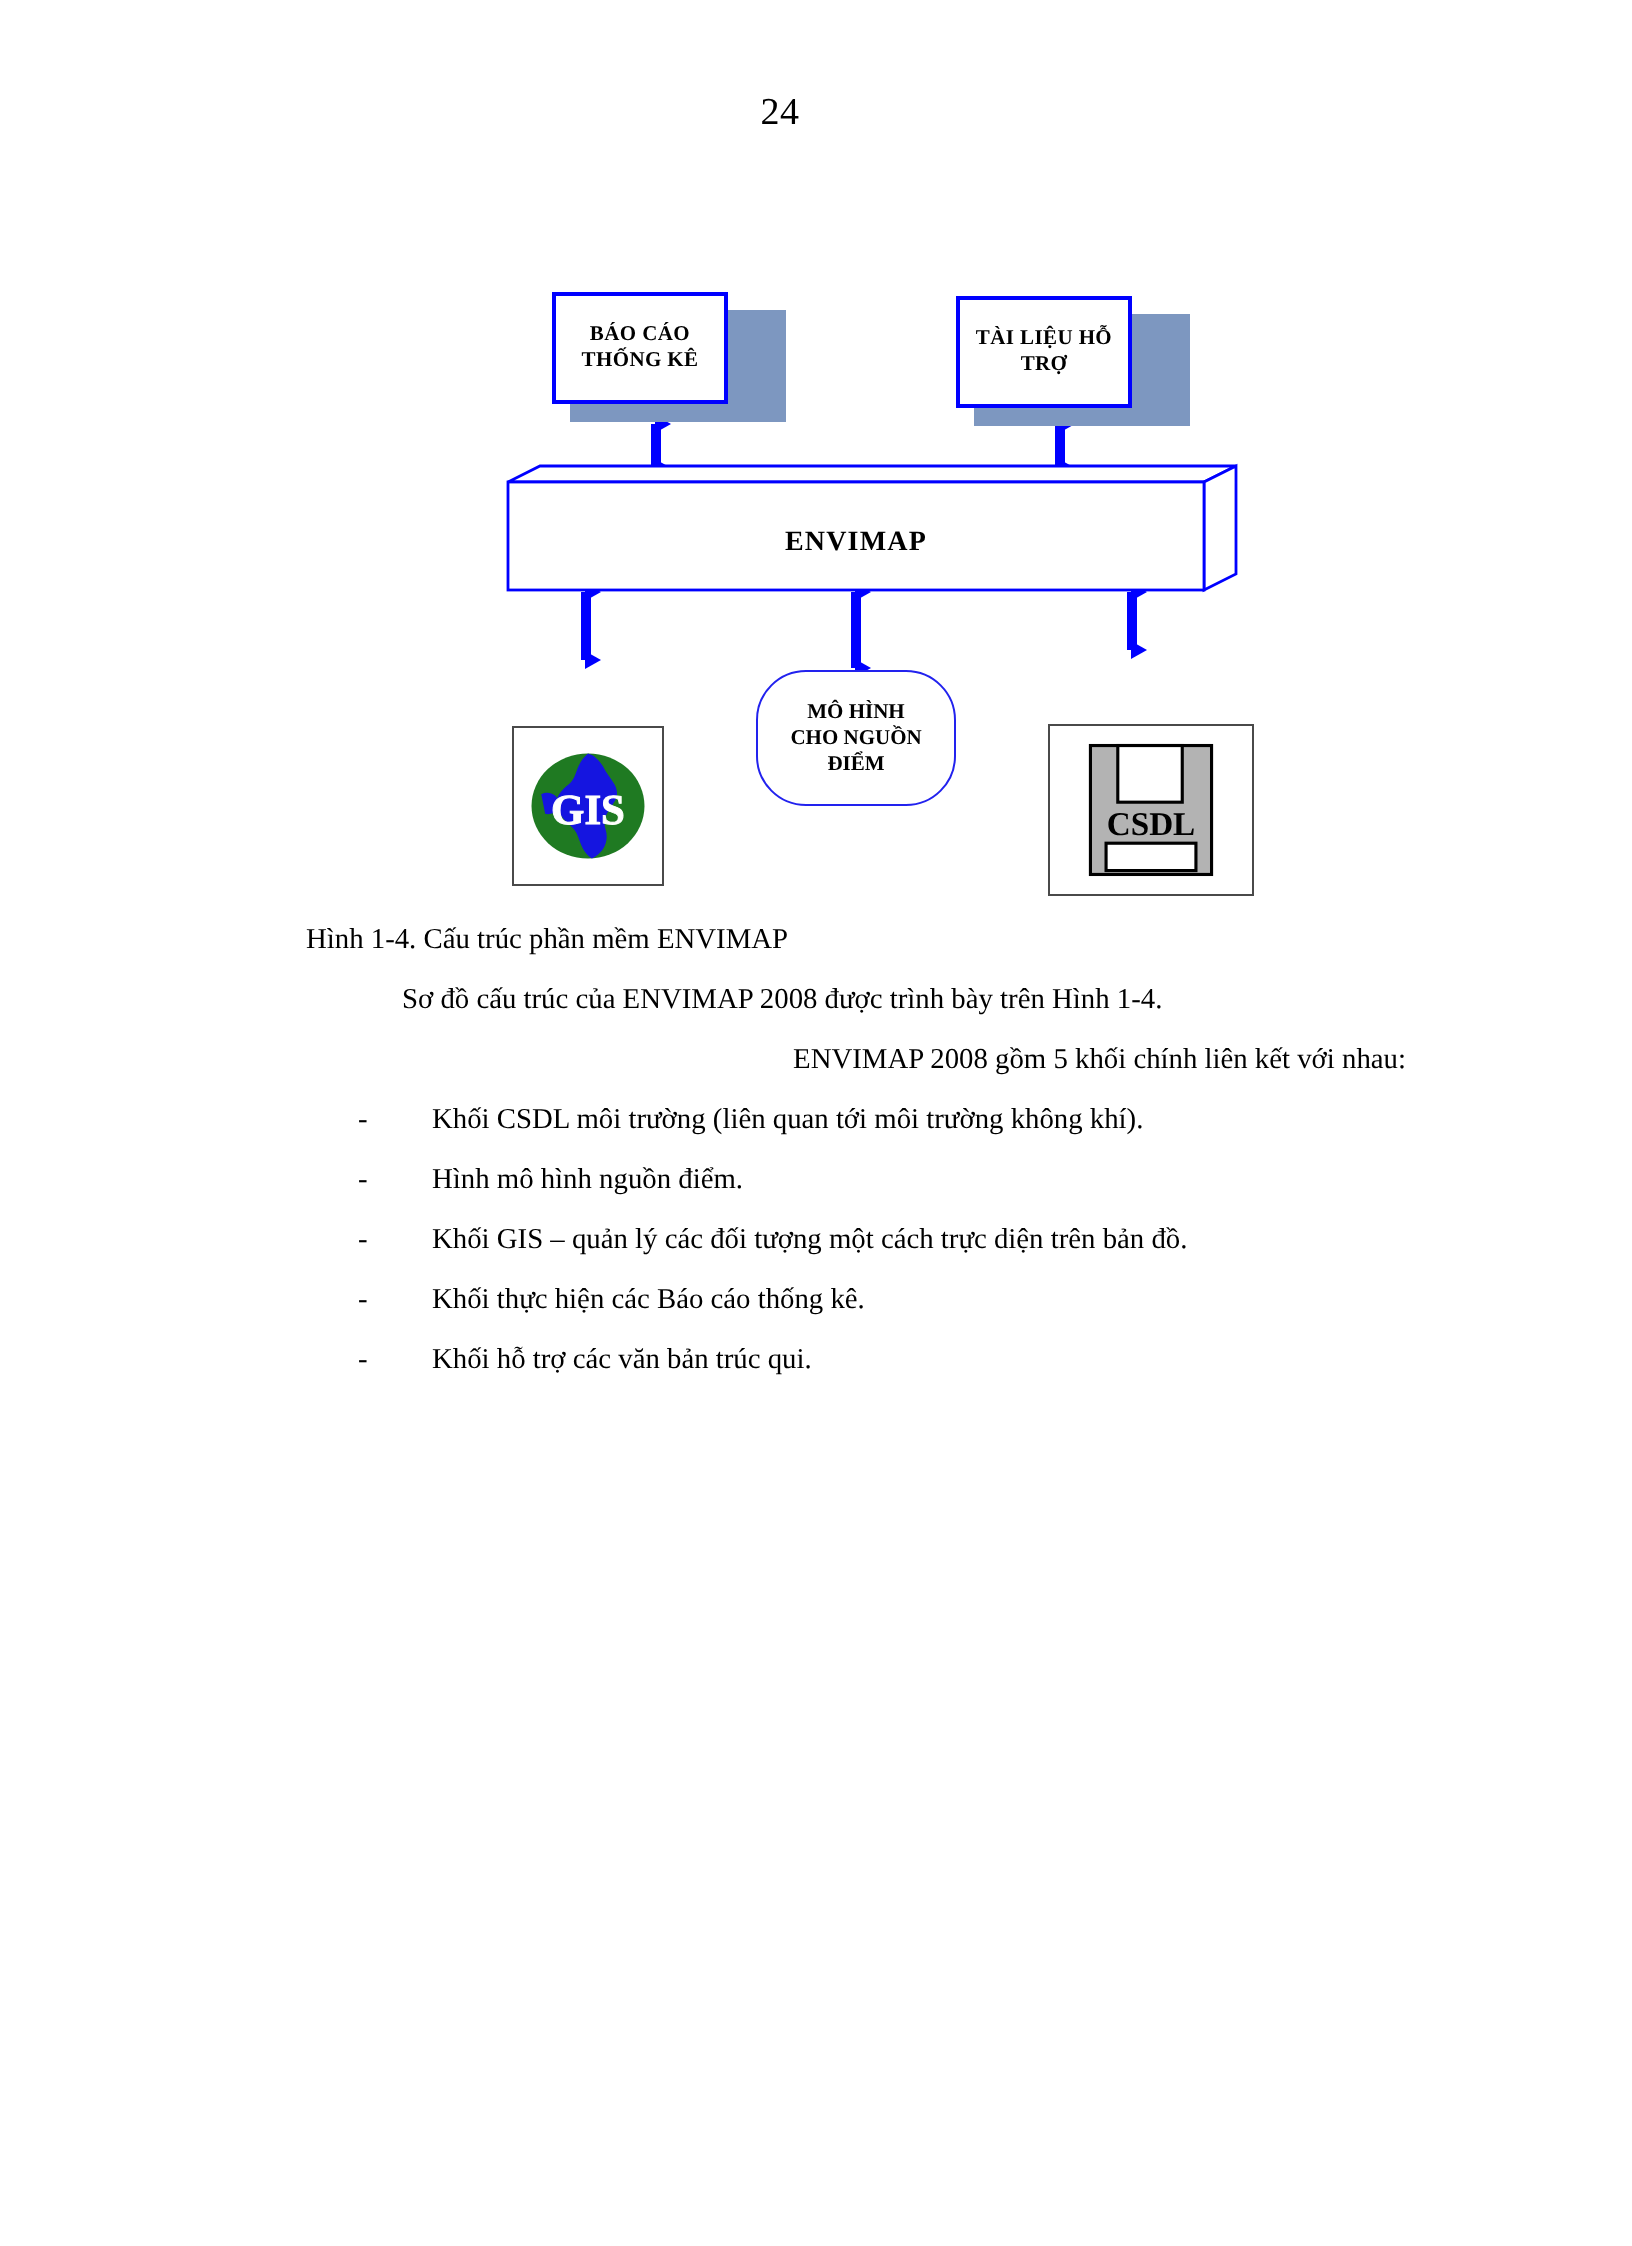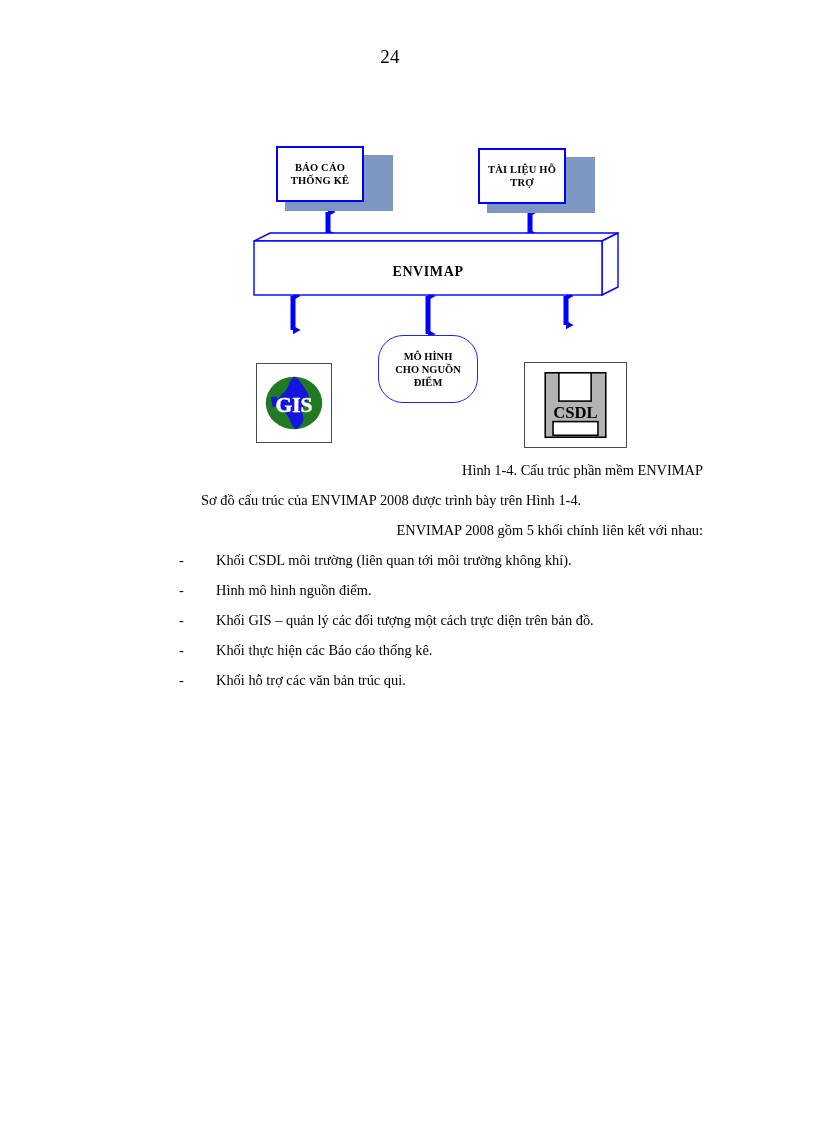--- a/index.html
+++ b/index.html
@@ -156,21 +156,21 @@
   
   .textblock {
     position: absolute;
     left: 153px;
     top: 455px;
     width: 550px;
     font-size: 14.4px;
     line-height: 30px;
   }
   .caption {
-    text-align: right;
+    text-align: left;
     margin: 0 0 0 0;
   }
   .para {
     margin: 0;
     text-align: justify;
     text-indent: 48px;
   }
   .para.lastline-left { text-align: right; }
 
   ul.bullets {

